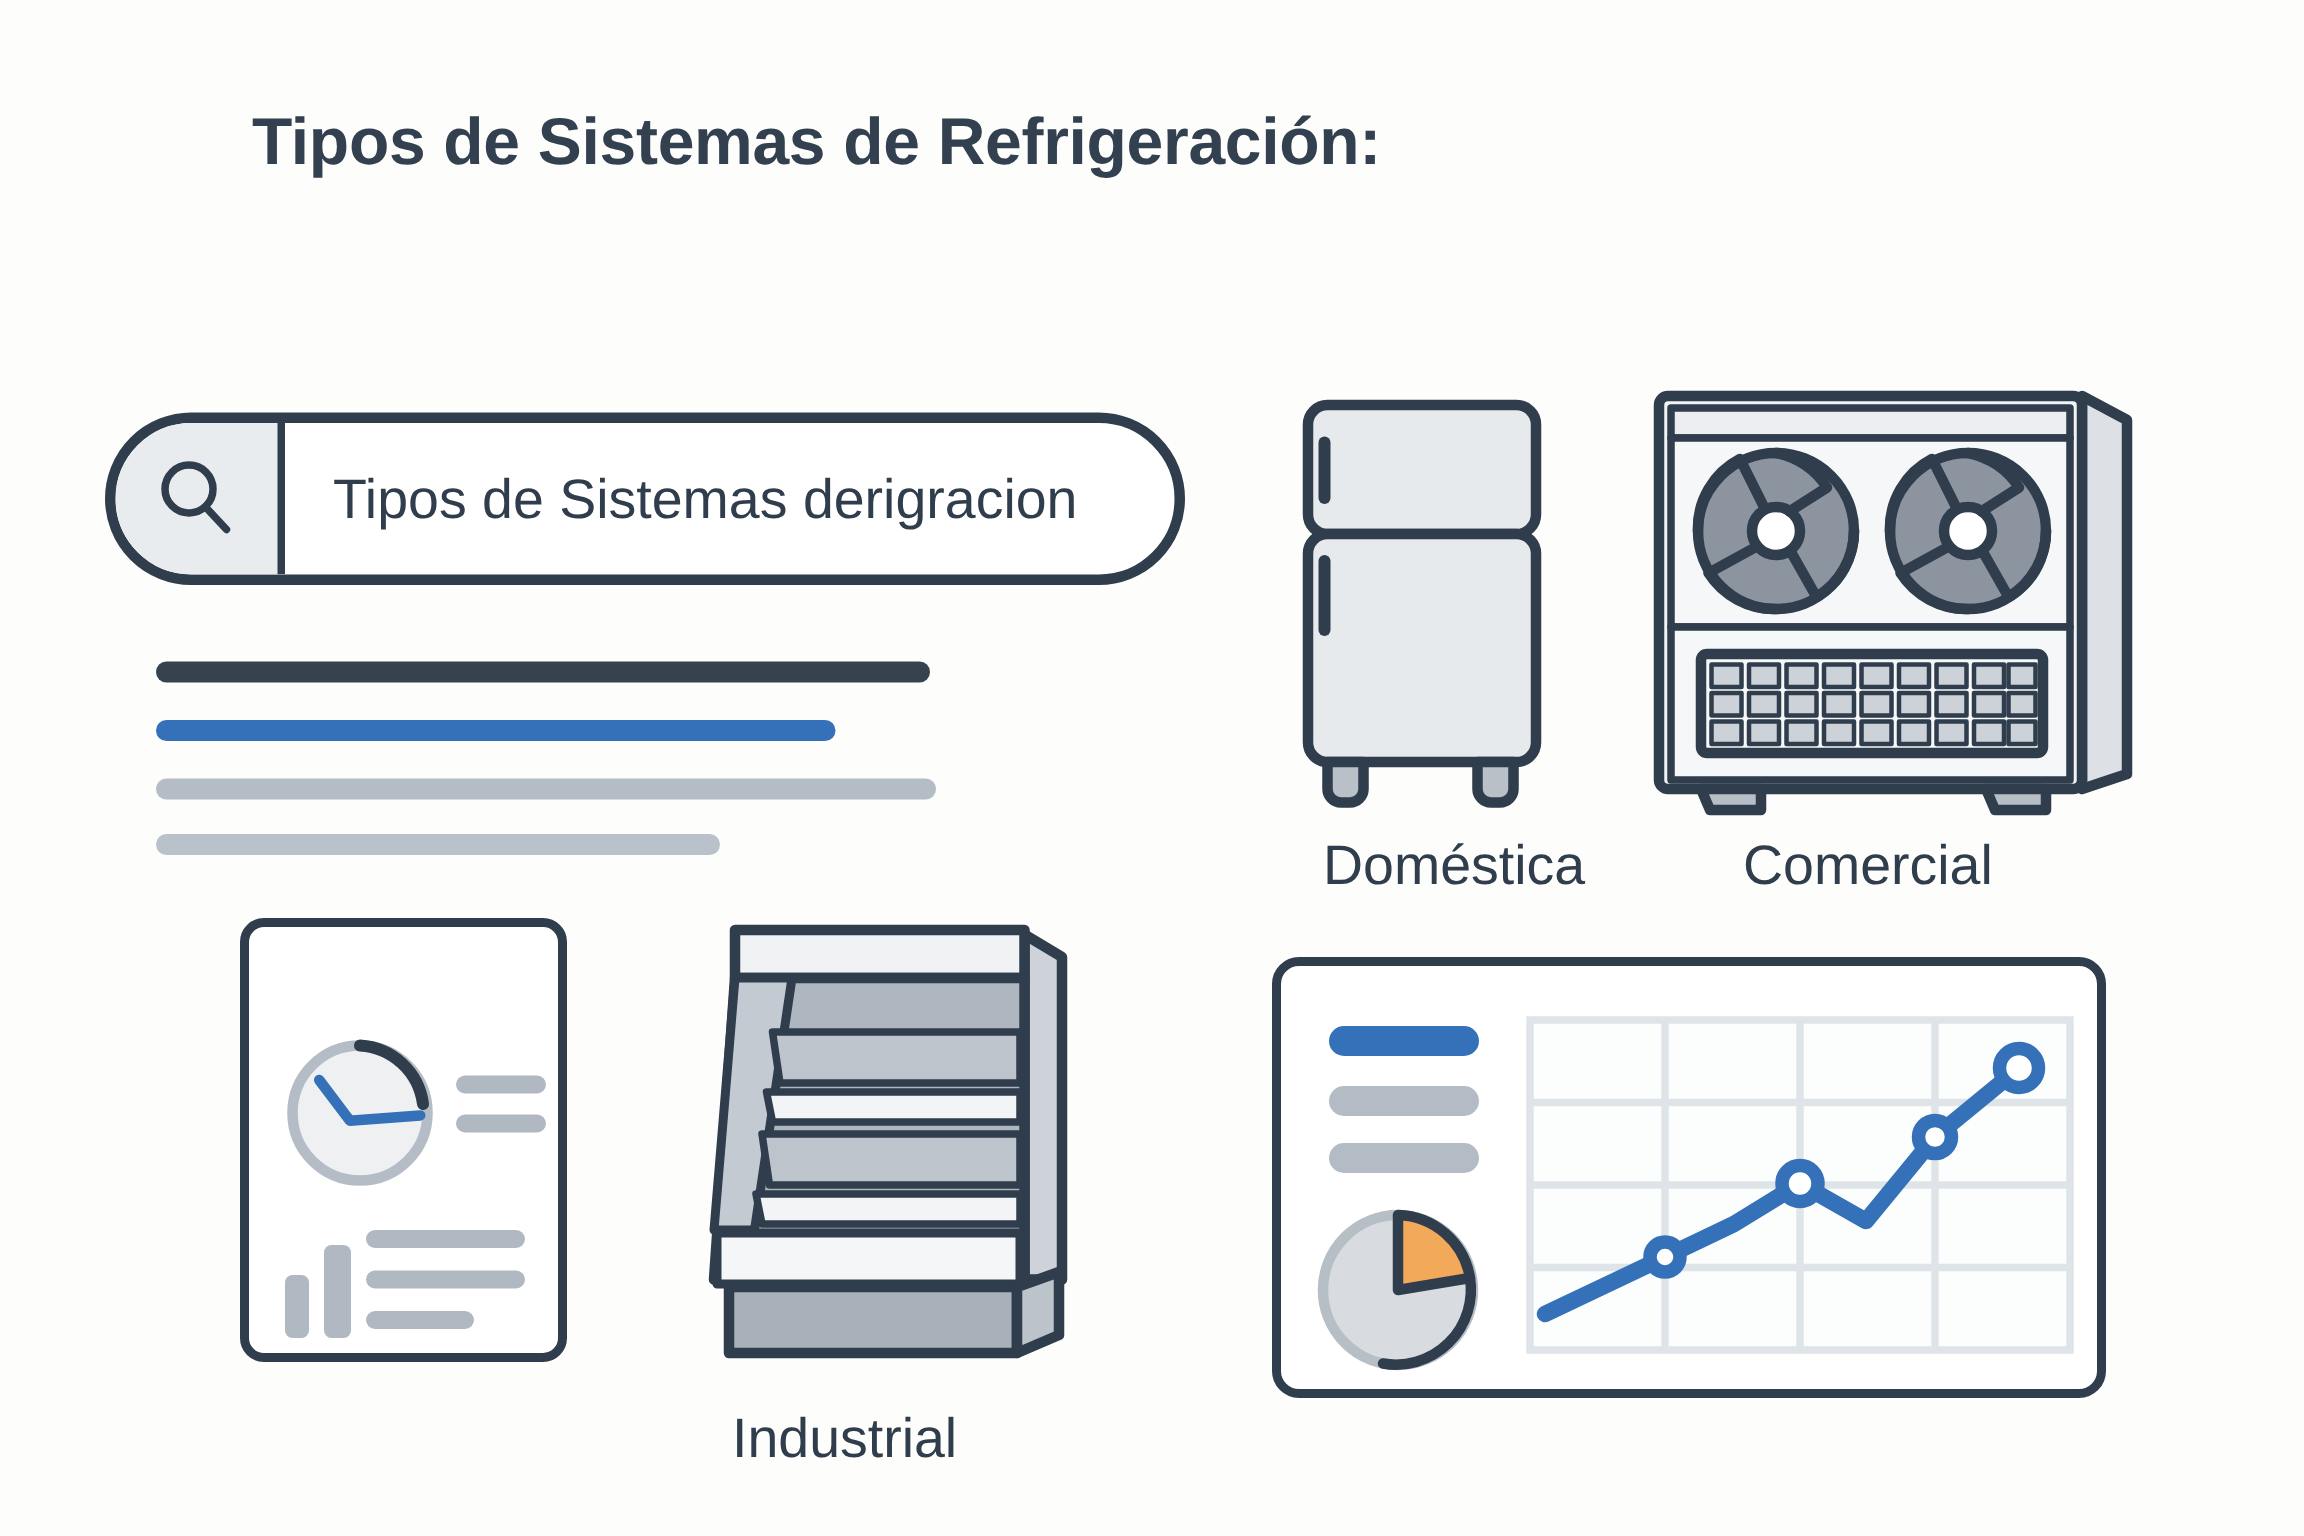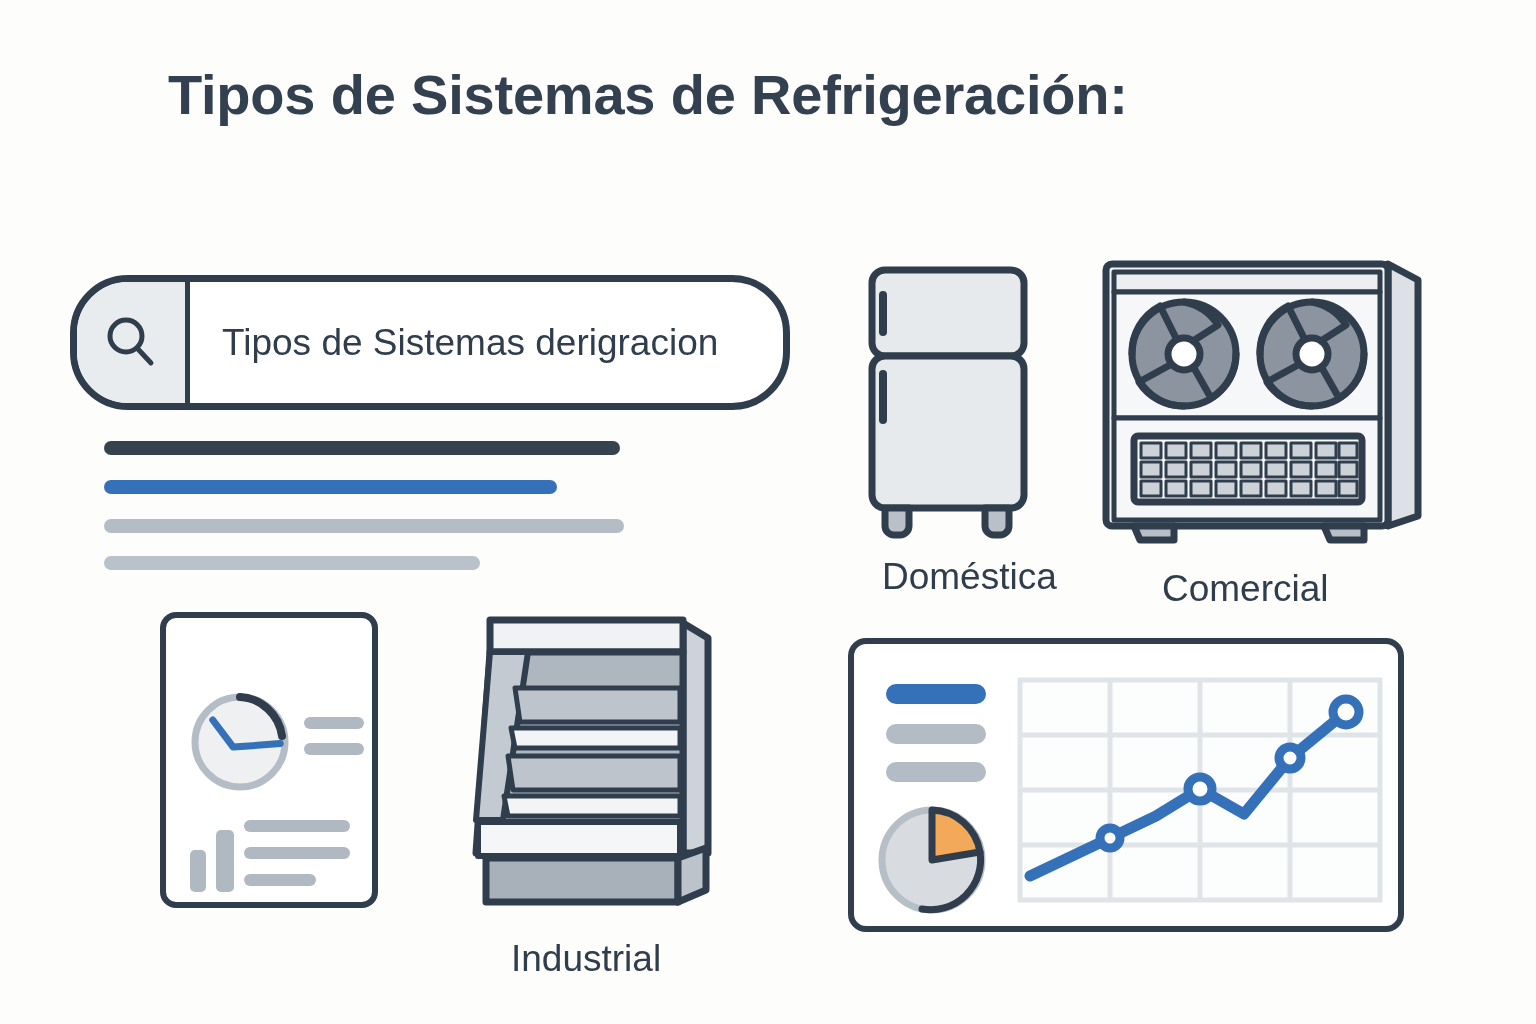--- a/index.html
+++ b/index.html
@@ -8,28 +8,28 @@
     background:#fdfdfb;
     font-family:"Liberation Sans", sans-serif;
     overflow:hidden;
     position:relative;
   }
   .stage{position:relative;width:1536px;height:1024px;}
 
   
   .title{
     position:absolute;left:168px;top:56px;width:1200px;
-    font-size:56px;line-height:78px;font-weight:bold;
+    font-size:44px;line-height:78px;font-weight:bold;
     color:#33404f;letter-spacing:-0.2px;
   }
   .title .line{display:block;}
 
   
   .searchbar{
-    position:absolute;left:70px;top:275px;width:720px;height:135px;
+    position:absolute;left:70px;top:275px;width:720px;height:115px;
     border:7px solid #2f3d4c;border-radius:58px;background:#ffffff;
     box-sizing:border-box;overflow:hidden;display:flex;align-items:center;
   }
   .search-icon-cell{
     width:113px;height:100%;background:#e9ecef;
     border-right:5px solid #2f3d4c;box-sizing:border-box;
     display:flex;align-items:center;justify-content:center;flex:0 0 auto;
   }
   .search-text{
     flex:1;padding-left:32px;font-size:37px;color:#2f3d4c;
@@ -67,22 +67,22 @@
   .fridge{position:absolute;left:860px;top:262px;width:190px;height:290px;}
 
   
   .commercial{position:absolute;left:1096px;top:258px;width:330px;height:292px;}
 
   
   .caption{
     position:absolute;font-size:37px;color:#2f3d4c;white-space:nowrap;
   }
   .cap-dom{left:882px;top:556px;}
-  .cap-com{left:1162px;top:556px;margin-top:12px;}
-  .cap-ind{left:511px;top:938px;}
+  .cap-com{left:1162px;top:556px;}
+  .cap-ind{left:488px;top:938px;}
 
   
   .dashboard{
     position:absolute;left:848px;top:638px;width:556px;height:294px;
     border:6px solid #2f3d4c;border-radius:18px;background:#ffffff;
     box-sizing:border-box;
   }
   .legend-bar{position:absolute;height:20px;border-radius:10px;left:32px;width:100px;}
   .lb1{top:40px;background:#3571b8;}
   .lb2{top:80px;background:#b3bcc4;}

